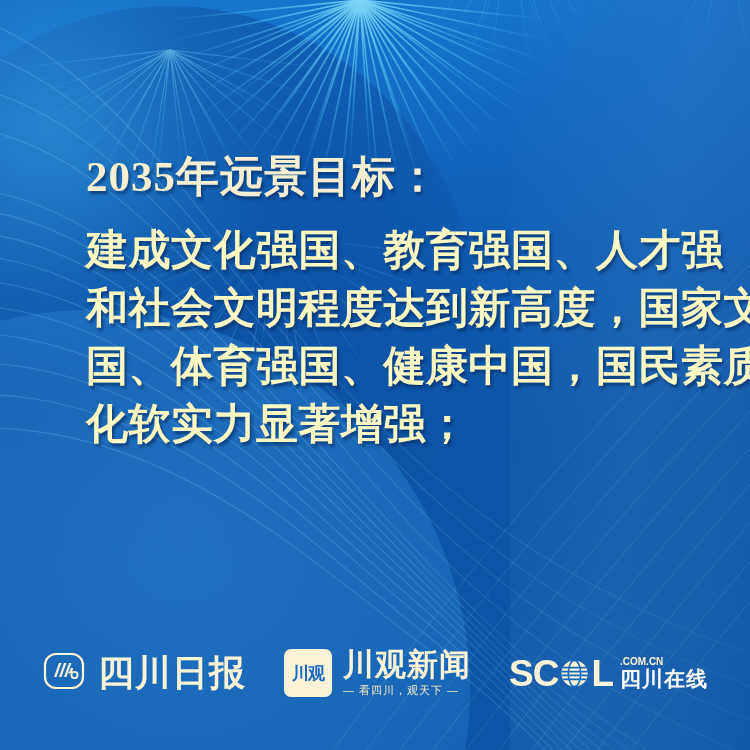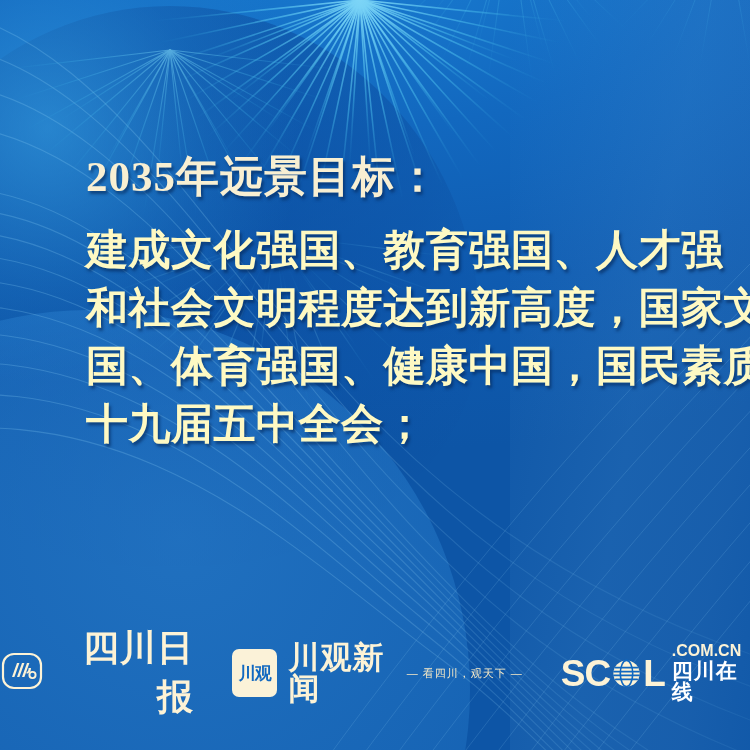--- a/index.html
+++ b/index.html
@@ -148,21 +148,21 @@
     bottom: 46px;
     height: 62px;
     display: flex;
     align-items: center;
     justify-content: center;
     gap: 38px;
   }
   .logo { display: flex; align-items: center; }
 
   
-  .logo-scrb { gap: 12px; text-align: right; }
+  .logo-scrb { gap: 12px; }
   .scrb-text {
     font-weight: bold;
     font-size: 36px;
     color: #fdf3d6;
     letter-spacing: 1px;
     font-family: "Liberation Serif", "DejaVu Serif", serif;
   }
 
   
   .logo-cgxw { gap: 11px; }
@@ -172,21 +172,21 @@
     background: #fbf2d8;
     display: flex;
     align-items: center;
     justify-content: center;
     color: #1168c0;
     font-weight: bold;
     font-size: 17px;
     letter-spacing: -1px;
     font-family: "Liberation Serif", "DejaVu Serif", serif;
   }
-  .cg-stack { display: flex; flex-direction: row; align-items: center; gap: 3px; }
+  .cg-stack { display: flex; flex-direction: column; gap: 3px; }
   .cg-title {
     font-weight: bold;
     font-size: 31px;
     color: #fdf3d6;
     letter-spacing: 1px;
     line-height: 1;
     font-family: "Liberation Serif", "DejaVu Serif", serif;
   }
   .cg-tag {
     font-size: 11px;
@@ -206,21 +206,21 @@
     letter-spacing: -1px;
     line-height: 1;
     display: flex;
     align-items: center;
   }
   .scol-globe { margin: 0 1px; display: inline-flex; }
   .scol-stack { display: flex; flex-direction: column; gap: 2px; }
   .scol-dotcom {
     font-family: "Liberation Sans", sans-serif;
     font-weight: bold;
-    font-size: 16px;
+    font-size: 10px;
     color: #fdf3d6;
     letter-spacing: 0px;
     line-height: 1;
   }
   .scol-cn {
     font-family: "Liberation Serif", "DejaVu Serif", serif;
     font-weight: bold;
     font-size: 21px;
     color: #ffffff;
     letter-spacing: 1px;
@@ -465,21 +465,21 @@
     </svg>
   </div>
 
 
   <div class="content">
     <h1 class="main-title">2035年远景目标：</h1>
     <div class="body-lines">
       <div class="body-line">建成文化强国、教育强国、人才强</div>
       <div class="body-line">和社会文明程度达到新高度，国家文</div>
       <div class="body-line">国、体育强国、健康中国，国民素质</div>
-      <div class="body-line">十九届五中全会；</div>
+      <div class="body-line">化软实力显著增强；</div>
     </div>
   </div>
 
   <div class="footer">
 
     <div class="logo logo-scrb">
       <span>
         <svg width="44" height="40" viewBox="0 0 44 40" xmlns="http://www.w3.org/2000/svg">
           <rect x="3" y="3" width="38" height="34" rx="11" ry="11" fill="none" stroke="#fdf3d6" stroke-width="2.2"></rect>
           <g fill="#fdf3d6">

